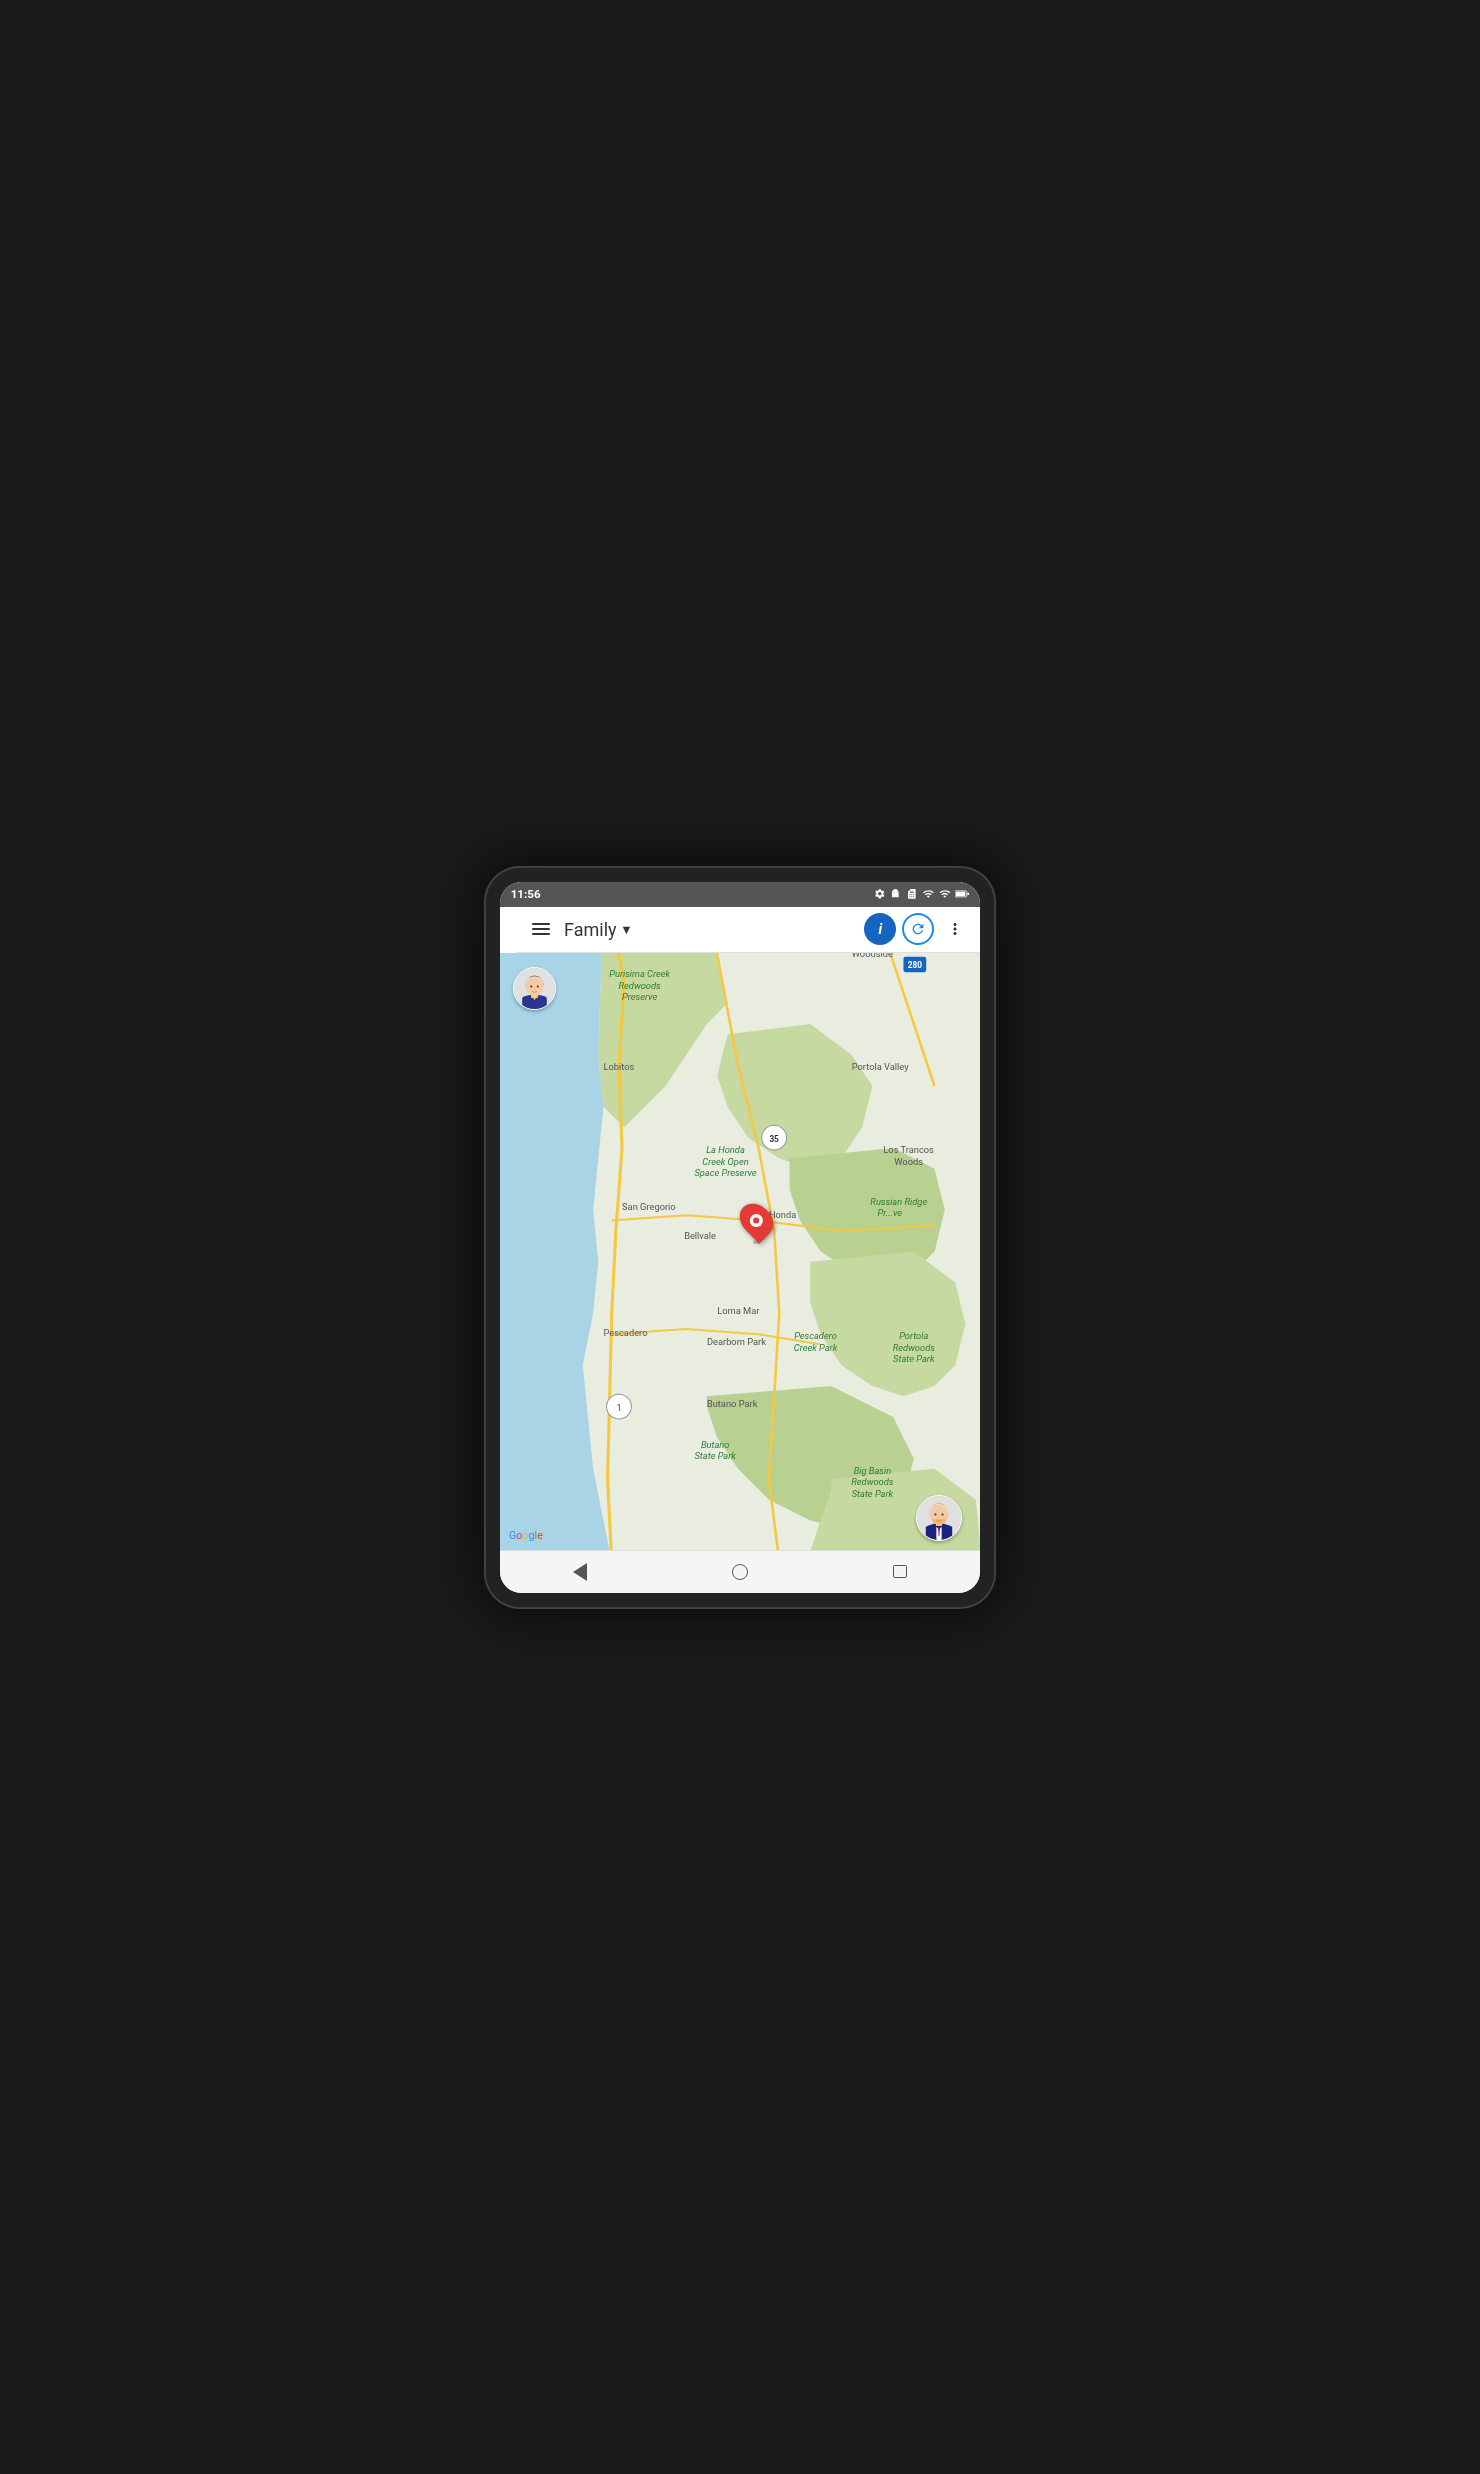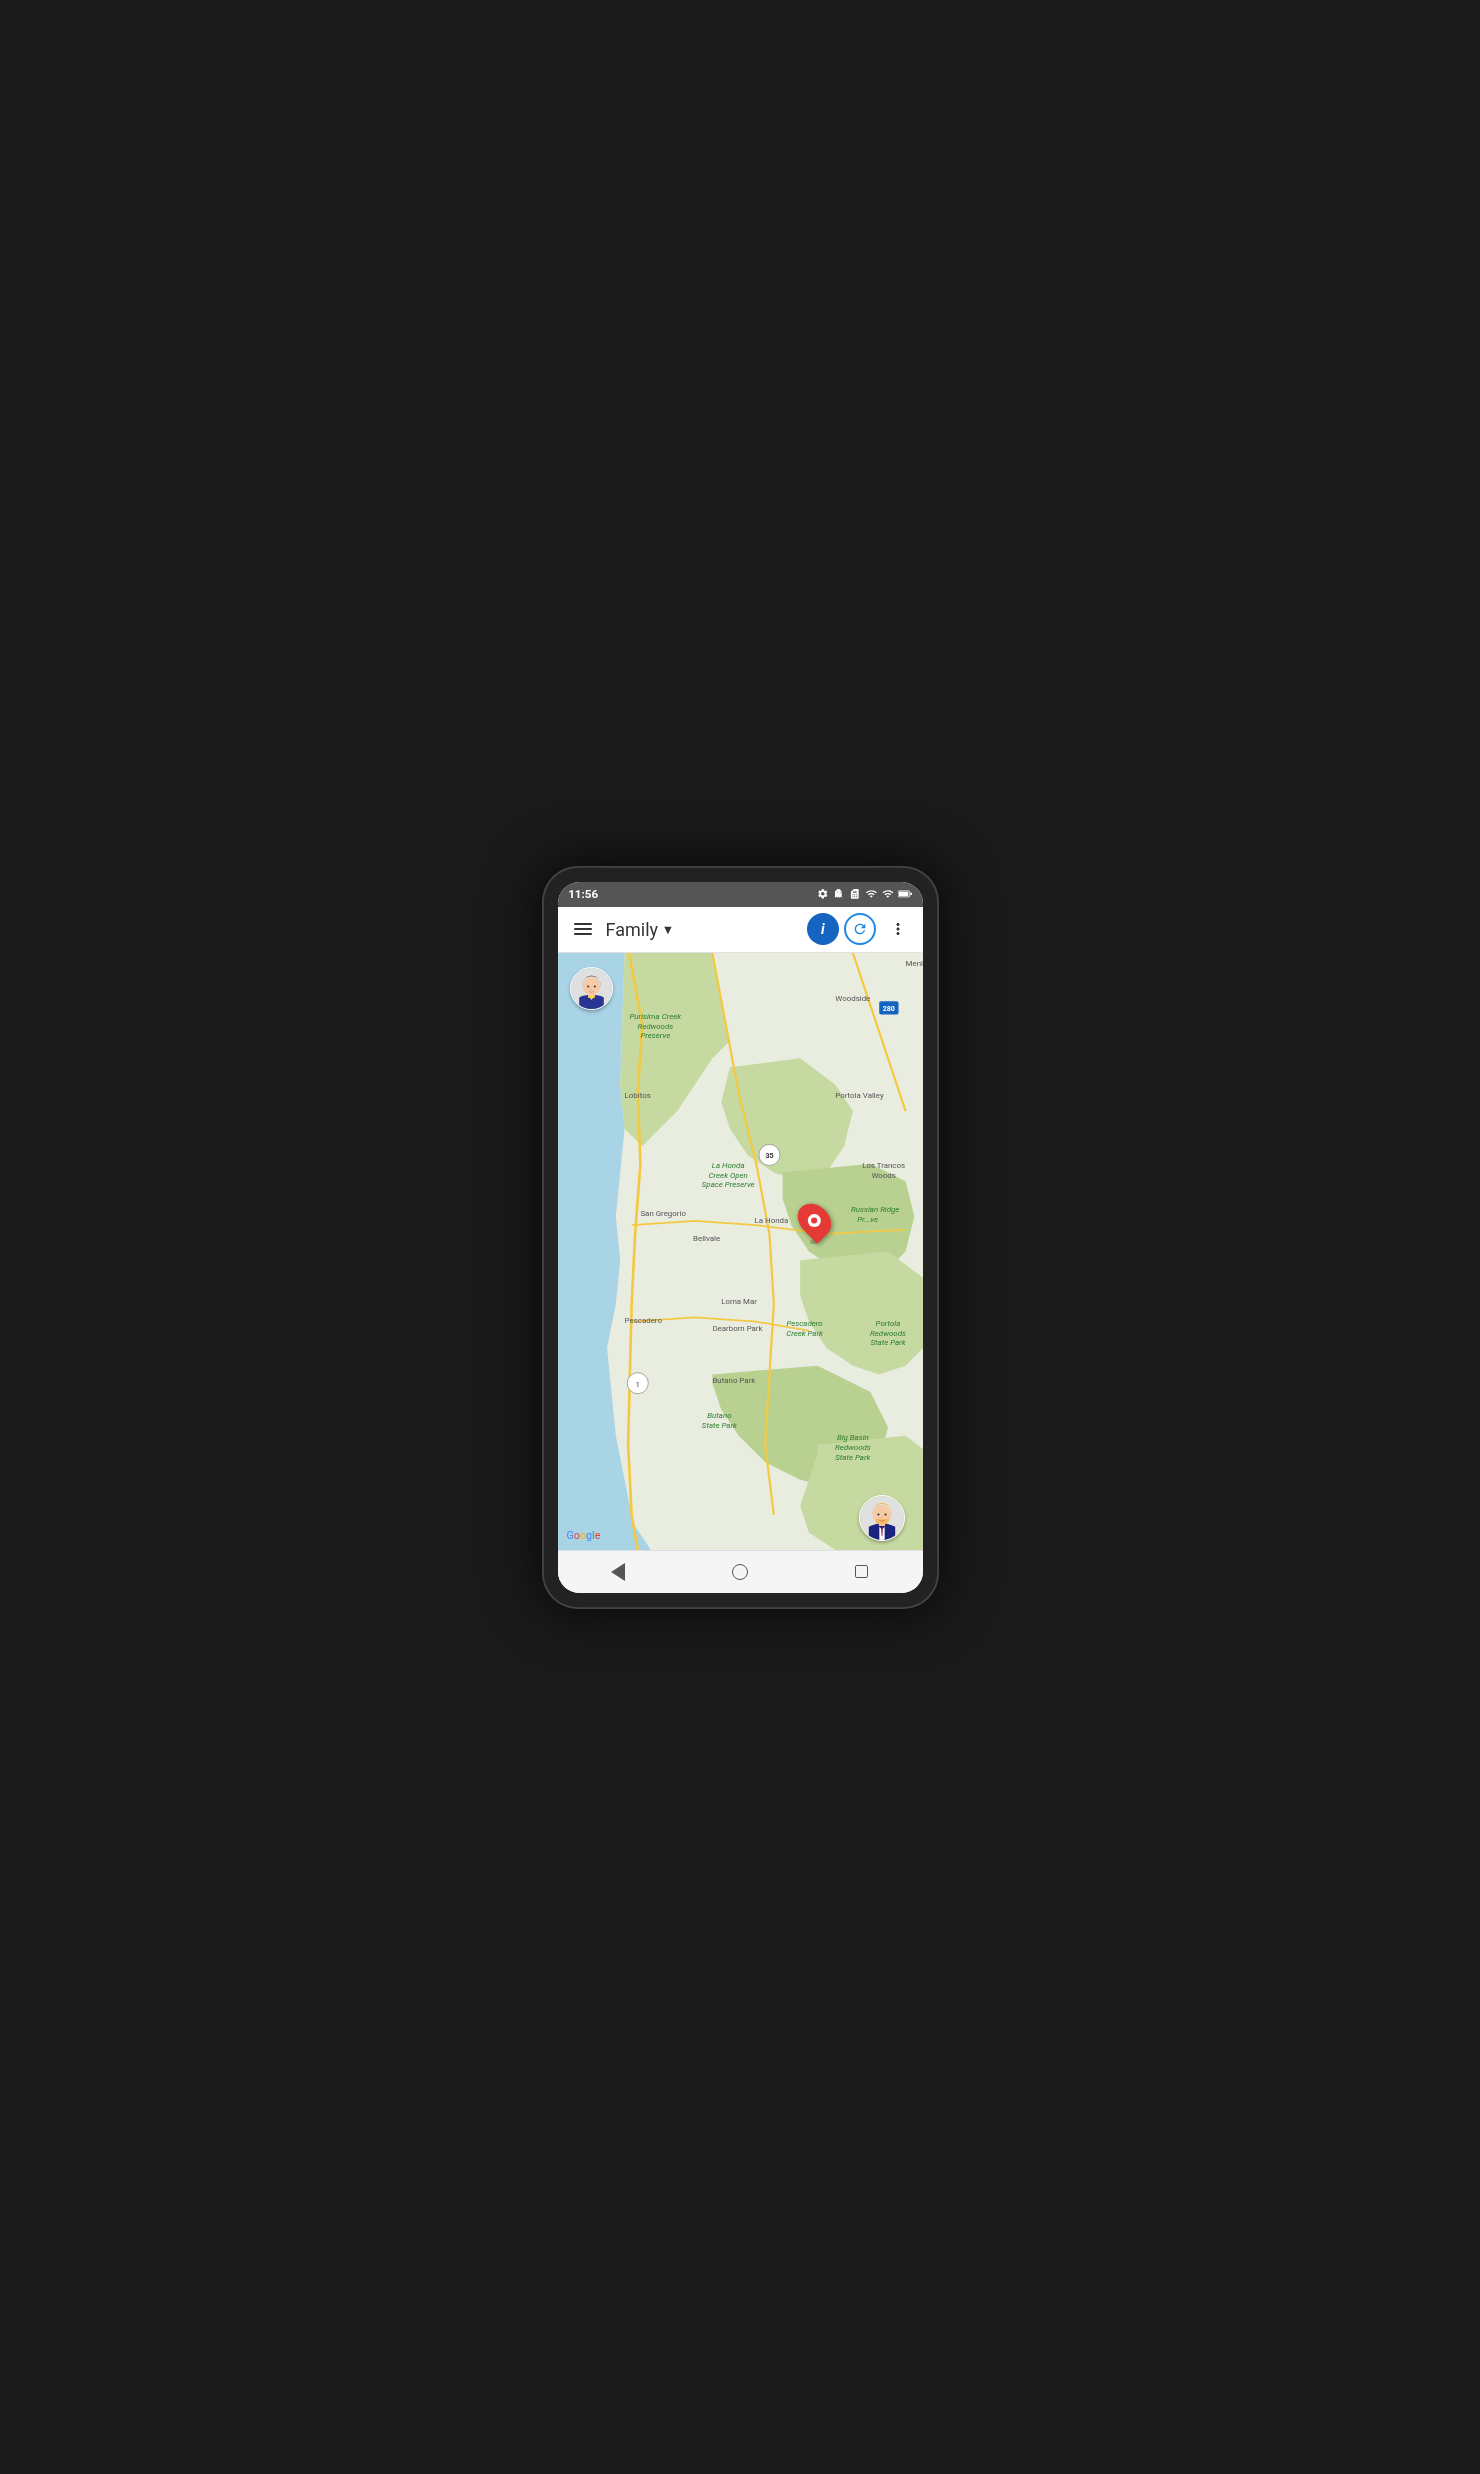--- a/index.html
+++ b/index.html
@@ -7,21 +7,21 @@
     body {
       background: #1a1a1a;
       display: flex;
       justify-content: center;
       align-items: center;
       min-height: 100vh;
       font-family: 'Roboto', Arial, sans-serif;
     }
 
     .device-frame {
-      width: 397px;
+      width: 512px;
       height: 743px;
       background: #222;
       border-radius: 36px;
       padding: 16px;
       box-shadow: 0 0 53px rgba(0,0,0,0.8), inset 0 0 0 1.8px #444;
       position: relative;
     }
 
     .device-screen {
       width: 100%;
@@ -59,20 +59,21 @@
     
     .app-bar {
       background: #fff;
       height: 46px;
       display: flex;
       align-items: center;
       padding: 0 9px;
       border-bottom: 0.9px solid #e0e0e0;
       flex-shrink: 0;
       gap: 7.1px;
+      margin-left: 16px;
     }
 
     .hamburger-btn {
       width: 32px;
       height: 32px;
       display: flex;
       flex-direction: column;
       justify-content: center;
       align-items: center;
       gap: 3.6px;

